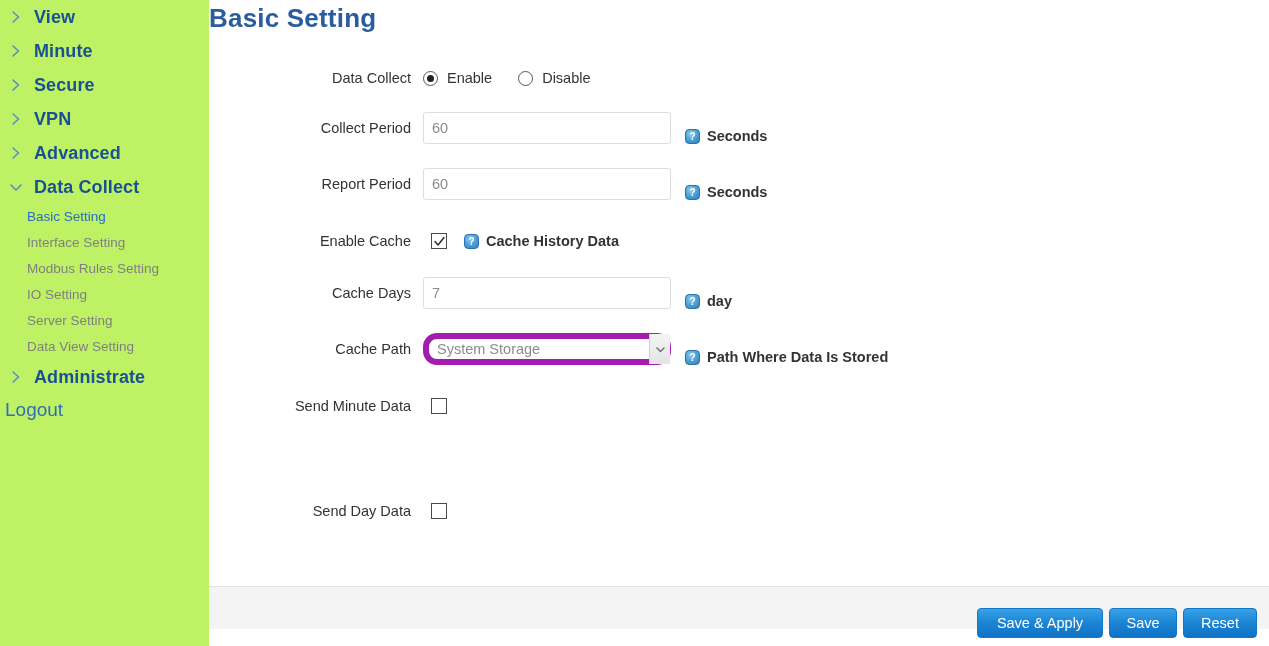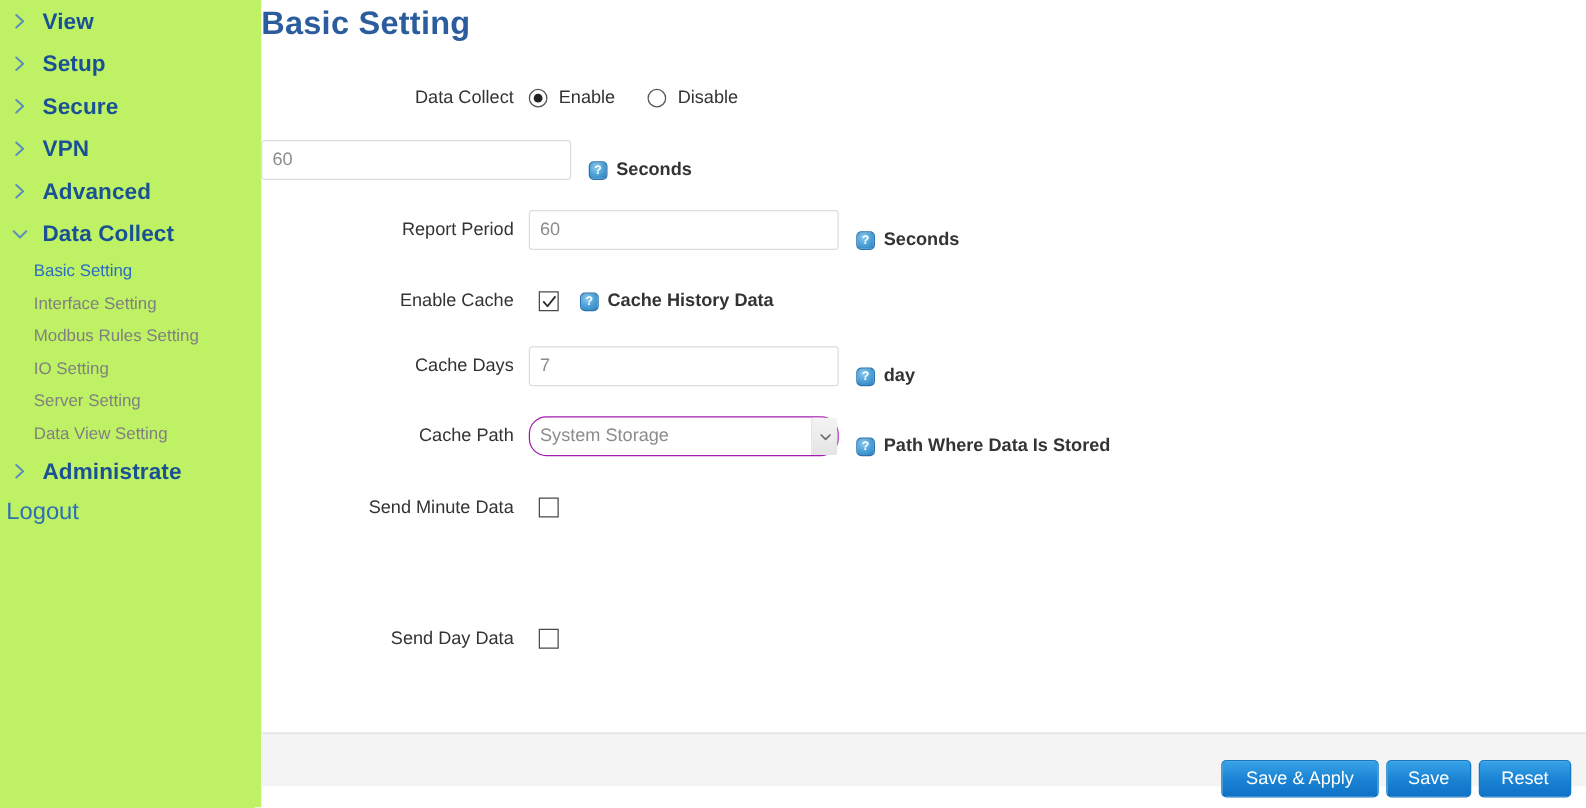--- a/index.html
+++ b/index.html
@@ -102,21 +102,21 @@
   input.txt::placeholder { color: #8c8c8c; opacity: 1; }
 
   .selwrap {
     position: relative;
     width: 248px; height: 32px;
   }
   select.sel {
     -webkit-appearance: none;
     appearance: none;
     width: 248px; height: 32px;
-    border: 1px solid #a21caf;
+    border: 6px solid #a21caf;
     border-radius: 14px;
     background: #ffffff;
     padding: 0 30px 0 8px;
     font-size: 14.5px;
     color: #8c8c8c;
     font-family: "Liberation Sans", sans-serif;
     outline: none;
   }
   .selbtn {
     position: absolute;
@@ -226,21 +226,21 @@
       </span>
       <span class="lbl">View</span>
     </div>
 
     <div class="nav-top">
       <span class="chev">
         <svg width="16" height="16" viewBox="0 0 16 16">
             <path d="M5 3 L10.5 8 L5 13" fill="none" stroke="#5b8cc0" stroke-width="1.6" stroke-linecap="round" stroke-linejoin="round"></path>
           </svg>
       </span>
-      <span class="lbl">Setup</span>
+      <span class="lbl">Minute</span>
     </div>
 
     <div class="nav-top">
       <span class="chev">
         <svg width="16" height="16" viewBox="0 0 16 16">
             <path d="M5 3 L10.5 8 L5 13" fill="none" stroke="#5b8cc0" stroke-width="1.6" stroke-linecap="round" stroke-linejoin="round"></path>
           </svg>
       </span>
       <span class="lbl">Secure</span>
     </div>
@@ -301,20 +301,21 @@
         <span class="radio">
             <span class="dot"></span>
           </span>
         <span class="rlabel">Enable</span>
         <span class="radio off"></span>
         <span class="rlabel">Disable</span>
       </div>
     </div>
 
     <div class="row" style="top:113px">
+      <div class="lab">Collect Period</div>
       <div class="ctl">
         <input class="txt" type="text" placeholder="60" style="">
         <span class="help" style="margin-left:14px">?</span>
         <span class="hint">Seconds</span>
       </div>
     </div>
 
     <div class="row" style="top:169px">
       <div class="lab">Report Period</div>
       <div class="ctl">

